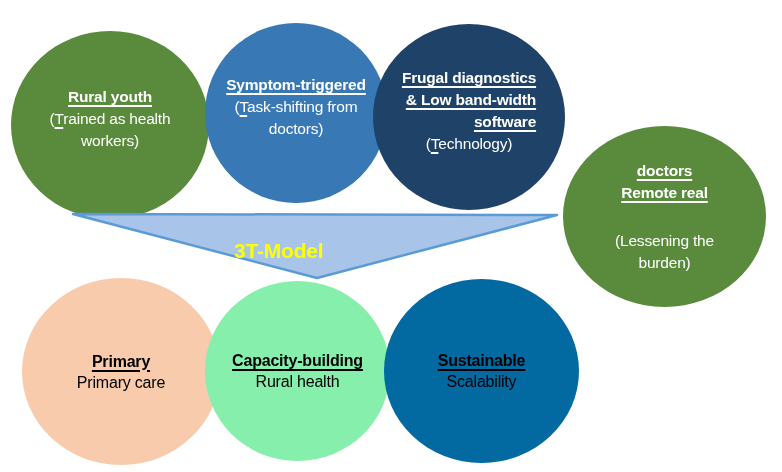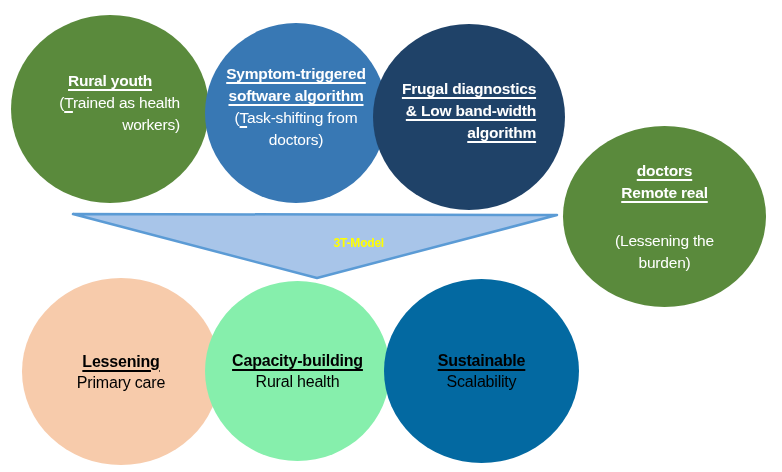--- a/index.html
+++ b/index.html
@@ -69,85 +69,85 @@
     height: 68px;
   }
   .funnel polygon {
     stroke: #5B9BD5;
     stroke-width: 2.5;
     stroke-linejoin: round;
   }
   .model-label {
     position: absolute;
     left: 234px;
-    top: 231px;
+    top: 239px;
     width: 150px;
-    text-align: right;
-    font-size: 12px;
+    text-align: left;
+    font-size: 21px;
     font-weight: bold;
     line-height: 24px;
   }
   
   .c1 .b { max-width: 140px; }
   .c2 .b { max-width: 150px; }
   .c3 .b { max-width: 160px; }
   .c4 .b { max-width: 115px; }
 </style>
 </head>
 <body>
 
 <div class="canvas">
 
-  <div class="circle top c1" style="left: 11px; top: 15px; width: 198px; height: 188px; background-color: rgb(90, 138, 60); text-align: right;">
+  <div class="circle top c1" style="left: 11px; top: 31px; width: 198px; height: 188px; background-color: rgb(90, 138, 60);">
     <div class="content">
       <div class="h">
         <span class="hl">Rural youth</span>
       </div>
       <div class="b"><span>(</span><span class="u">T</span><span>rained as health workers)</span></div>
     </div>
   </div>
 
   <div class="circle top c2" style="left: 205px; top: 23px; width: 182px; height: 180px; background-color: rgb(56, 120, 180);">
     <div class="content">
       <div class="h">
         <span class="hl">Symptom-triggered</span>
-        <span class="hl">software algorithm</span>
       </div>
       <div class="b"><span>(</span><span class="u">T</span><span>ask-shifting from doctors)</span></div>
     </div>
   </div>
 
   <div class="circle top c3" style="left: 373px; top: 24px; width: 192px; height: 186px; background-color: rgb(31, 66, 104); text-align: right;">
     <div class="content">
       <div class="h">
         <span class="hl">Frugal diagnostics</span>
         <span class="hl">&amp; Low band-width</span>
-        <span class="hl">algorithm</span>
+        <span class="hl">software</span>
       </div>
+      <div class="b"><span>(</span><span class="u">T</span><span>echnology)</span></div>
     </div>
   </div>
 
   <svg class="funnel" viewBox="0 0 488 68" aria-hidden="true">
     <polygon points="2,2 486,3 246,66" fill="#A8C5E9"></polygon>
   </svg>
   <div class="model-label" style="color: rgb(255, 255, 0);">3T-Model</div>
 
   <div class="circle top c4" style="left: 563px; top: 126px; width: 203px; height: 181px; background-color: rgb(90, 138, 60);">
     <div class="content">
       <div class="h">
         <span class="hl">doctors</span>
         <span class="hl">Remote real</span>
       </div>
       <div class="b"><span>(</span><span class="u"></span><span>Lessening the burden)</span></div>
     </div>
   </div>
 
   <div class="circle bottom" style="left: 22px; top: 278px; width: 198px; height: 187px; background-color: rgb(247, 203, 171);">
     <div class="content">
-      <div class="h2">Lessening</div>
+      <div class="h2">Primary</div>
       <div class="b2">Primary care</div>
     </div>
   </div>
 
   <div class="circle bottom" style="left: 205px; top: 281px; width: 185px; height: 180px; background-color: #86efac;">
     <div class="content">
       <div class="h2">Capacity-building</div>
       <div class="b2">Rural health</div>
     </div>
   </div>

